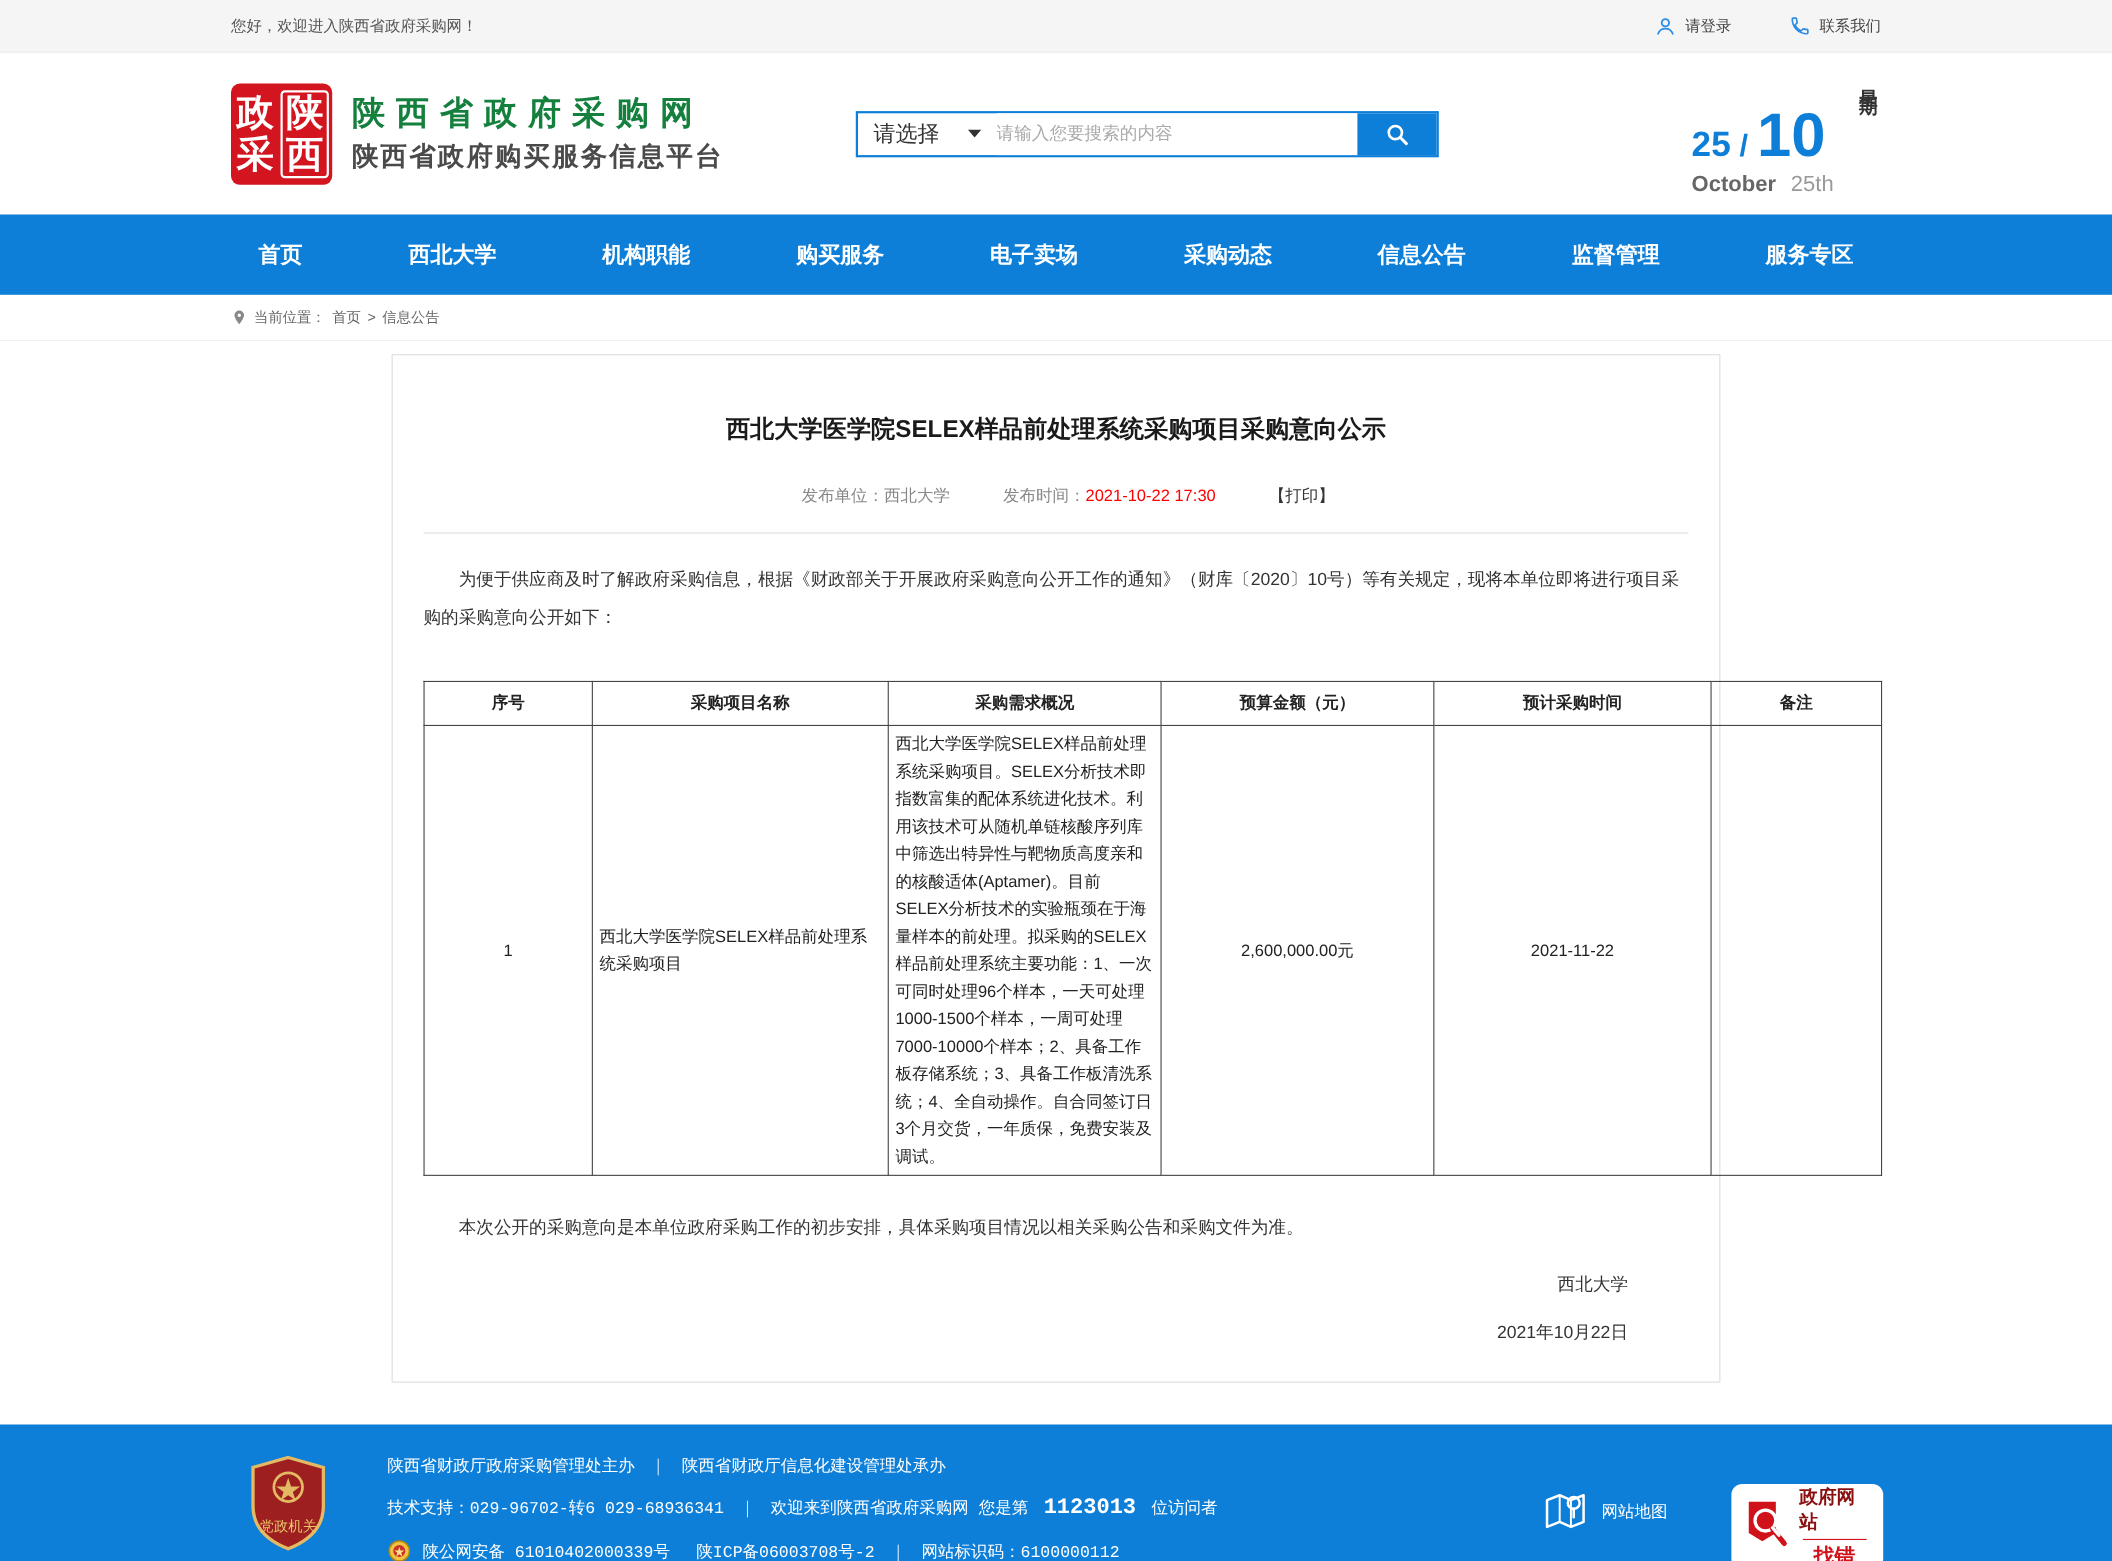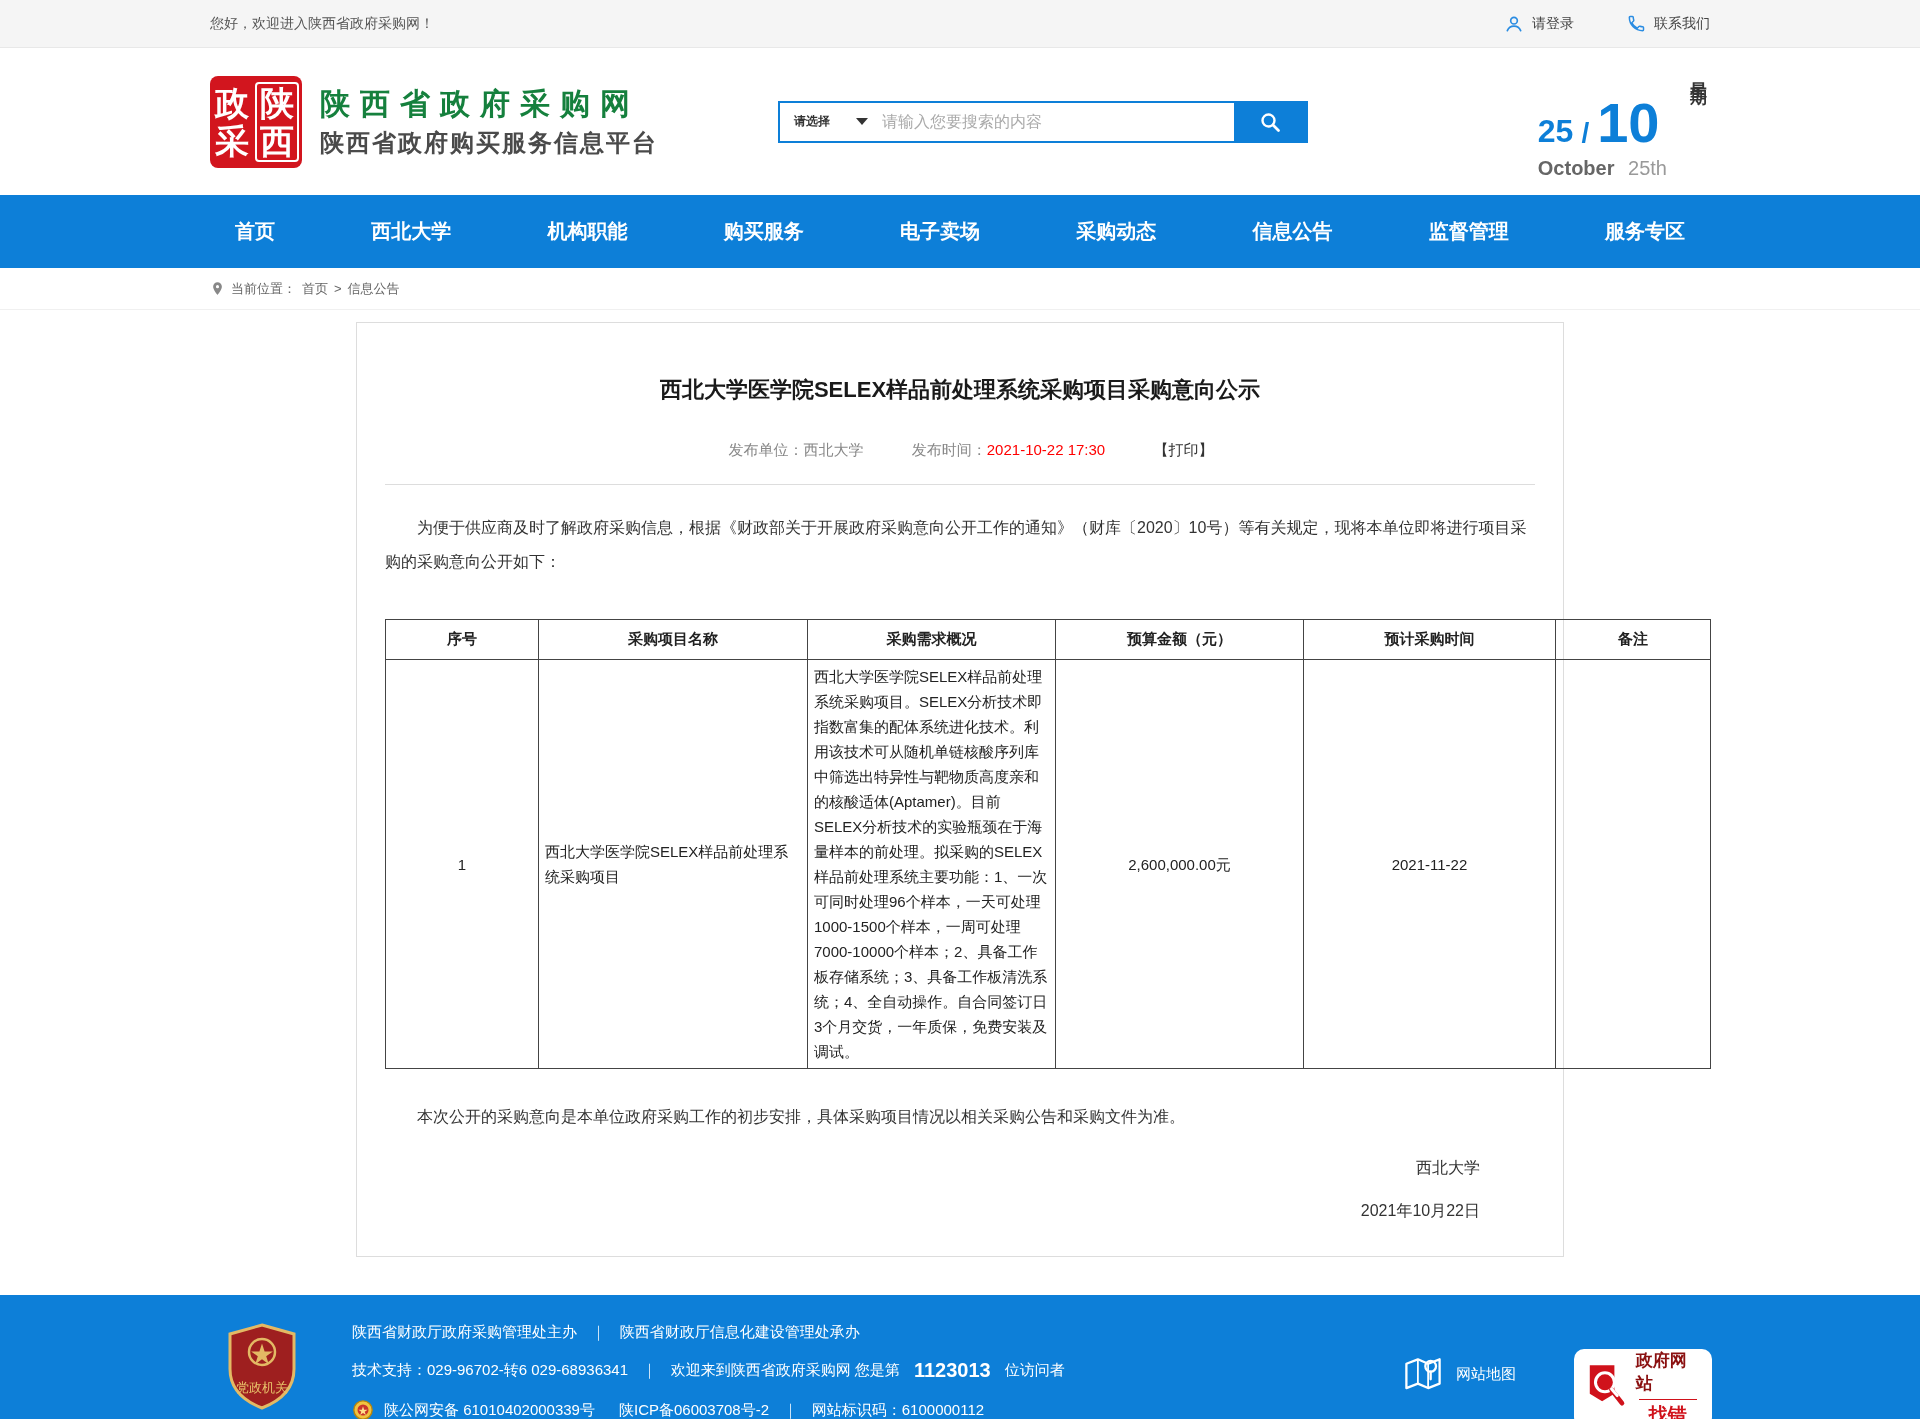--- a/index.html
+++ b/index.html
@@ -19,21 +19,21 @@
   .logo-box { display:flex; align-items:center; gap:18px; cursor:pointer; }
   .logo-seal { width:92px; height:92px; background:#d2151e; border-radius:8px; display:flex; align-items:center; justify-content:center; gap:4px; padding:6px; }
   .logo-col { display:flex; flex-direction:column; justify-content:center; }
   .logo-col span { color:#fff; font-size:34px; font-weight:bold; line-height:38px; text-align:center; width:38px; }
   .logo-col.framed { border:2px solid #fff; border-radius:4px; padding:0 1px; }
   .site-name { font-size:30px; font-weight:bold; color:#15803d; letter-spacing:10px; line-height:38px; }
   .site-sub { font-size:24px; font-weight:bold; color:#4a4a4a; letter-spacing:2px; line-height:32px; margin-top:4px; }
 
   
   .search { margin-left:120px; display:flex; align-items:stretch; width:530px; height:42px; border:2px solid #0d7fd8; background:#fff; }
-  .search-select { display:flex; align-items:center; gap:26px; padding:0 14px; font-size:12px; color:#333; cursor:pointer;font-weight:bold; }
+  .search-select { display:flex; align-items:center; gap:26px; padding:0 14px; font-size:20px; color:#333; cursor:pointer; }
   .caret { width:0; height:0; border-left:6px solid transparent; border-right:6px solid transparent; border-top:7px solid #333; }
   .search-input { flex:1; border:none; outline:none; font-size:16px; color:#333; font-family:"Liberation Sans",sans-serif; }
   .search-input::placeholder { color:#aaa; }
   .search-btn { width:72px; background:#0d7fd8; border:none; display:flex; align-items:center; justify-content:center; cursor:pointer; }
 
   
   .datebox { margin-left:auto; display:flex; align-items:flex-start; gap:20px; }
   .date-main { text-align:left; }
   .date-nums { display:flex; align-items:flex-end; color:#0d7fd8; font-weight:bold; line-height:1;margin-top:31px; }
   .date-day { font-size:32px; padding-bottom:4px; }
@@ -75,21 +75,21 @@
 
   .a-close { font-size:16px; line-height:30px; color:#333; margin-top:33px; text-indent:2em; }
   .a-sign { text-align:right; padding-right:55px; font-size:16px; color:#333; margin-top:26px; }
   .a-signdate { text-align:right; padding-right:55px; font-size:16px; color:#333; margin-top:22px; }
 
   
   .footer { height:180px; background:#0d7fd8; color:#fff; }
   .footer .wrap { display:flex; height:100%; padding-top:28px; }
   .f-badge { margin-left:16px; flex:0 0 auto; }
   .f-lines { margin-left:54px; font-size:15px; }
-  .f-line { margin-bottom:17px; display:flex; align-items:center; gap:10px; white-space:nowrap; }
+  .f-line { margin-bottom:17px; display:flex; align-items:center; gap:10px; white-space:nowrap;font-family:Liberation Mono, monospace; }
   .f-line .sep { opacity:.85; padding:0 4px; }
   .f-line a { color:#fff; text-decoration:none; cursor:pointer; }
   .f-count { font-size:20px; font-weight:bold; padding:0 4px; }
   .f-right { margin-left:auto; display:flex; align-items:flex-start; gap:60px; padding-top:28px; }
   .f-sitemap { display:flex; align-items:center; gap:10px; font-size:15px; color:#fff; cursor:pointer; }
   .f-errbadge { width:134px; height:74px; background:#fff; border-radius:8px; display:flex; align-items:center; padding:0 10px; gap:8px; cursor:pointer; box-shadow:0 0 0 2px #fff; }
   .f-err-texts { display:flex; flex-direction:column; align-items:center; }
   .f-err-line1 { font-size:17px; font-weight:bold; color:#8a1010; }
   .f-err-line2 { font-size:19px; font-weight:bold; color:#d0121b; margin-top:4px; border-top:1px solid #d0121b; padding:2px 10px 0; }
 </style>

